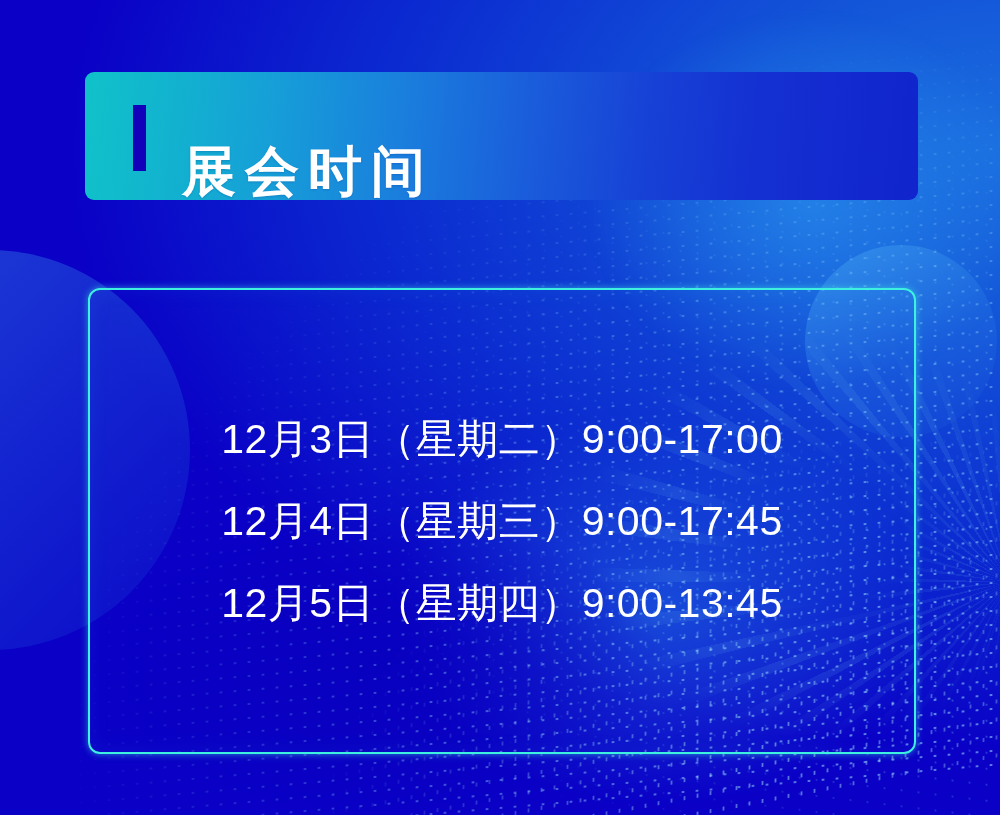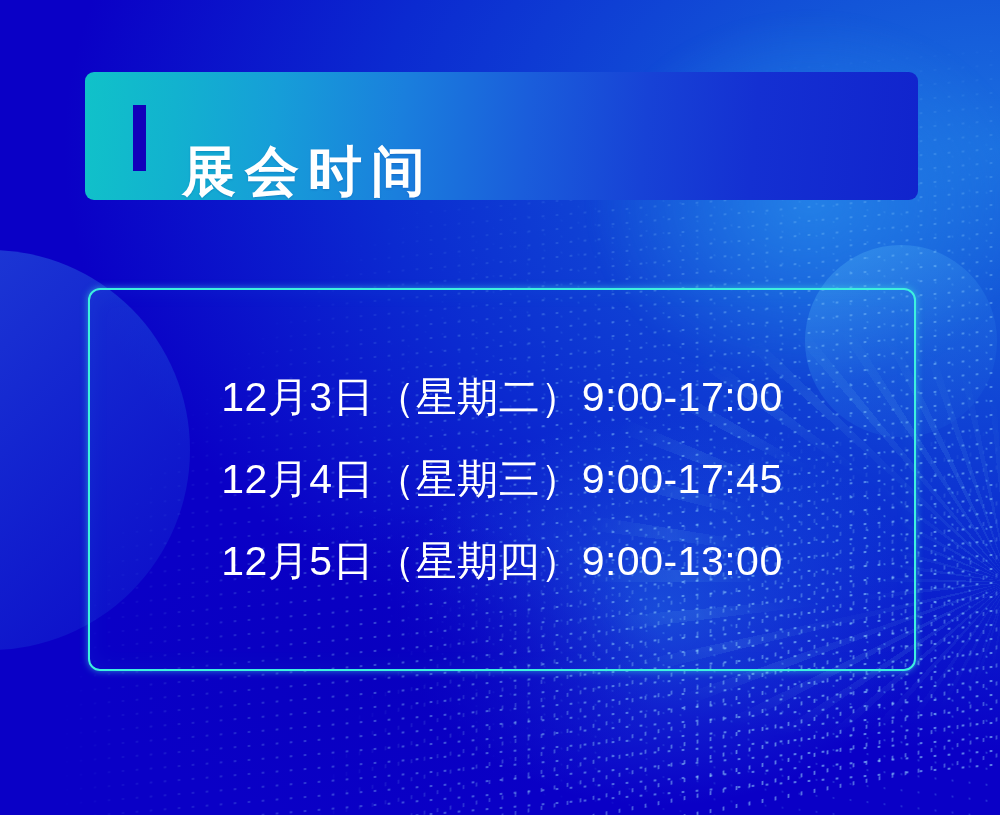--- a/index.html
+++ b/index.html
@@ -158,21 +158,21 @@
     white-space: nowrap;
     text-shadow: 0 1px 2px rgba(0,30,120,0.18);
   }
 
   
   .content-box {
     position: absolute;
     left: 88px;
     top: 288px;
     width: 828px;
-    height: 383px;
+    height: 466px;
     border: 2px solid #3df0df;
     border-radius: 12px;
     box-shadow:
       0 0 7px rgba(60,240,225,0.55),
       inset 0 0 22px rgba(60,200,255,0.07);
     box-sizing: border-box;
     display: flex;
     flex-direction: column;
     justify-content: center;
     align-items: center;
@@ -215,17 +215,17 @@
 
   <div class="header-banner">
     <span class="header-accent-bar"></span>
     <h1 class="header-title">展会时间</h1>
   </div>
 
   <div class="content-box">
     <ul class="schedule-list">
       <li class="schedule-line">12月3日（星期二）9:00-17:00</li>
       <li class="schedule-line">12月4日（星期三）9:00-17:45</li>
-      <li class="schedule-line">12月5日（星期四）9:00-13:00</li>
+      <li class="schedule-line">12月5日（星期四）9:00-13:45</li>
     </ul>
   </div>
 
 </div>
 
 </body></html>

